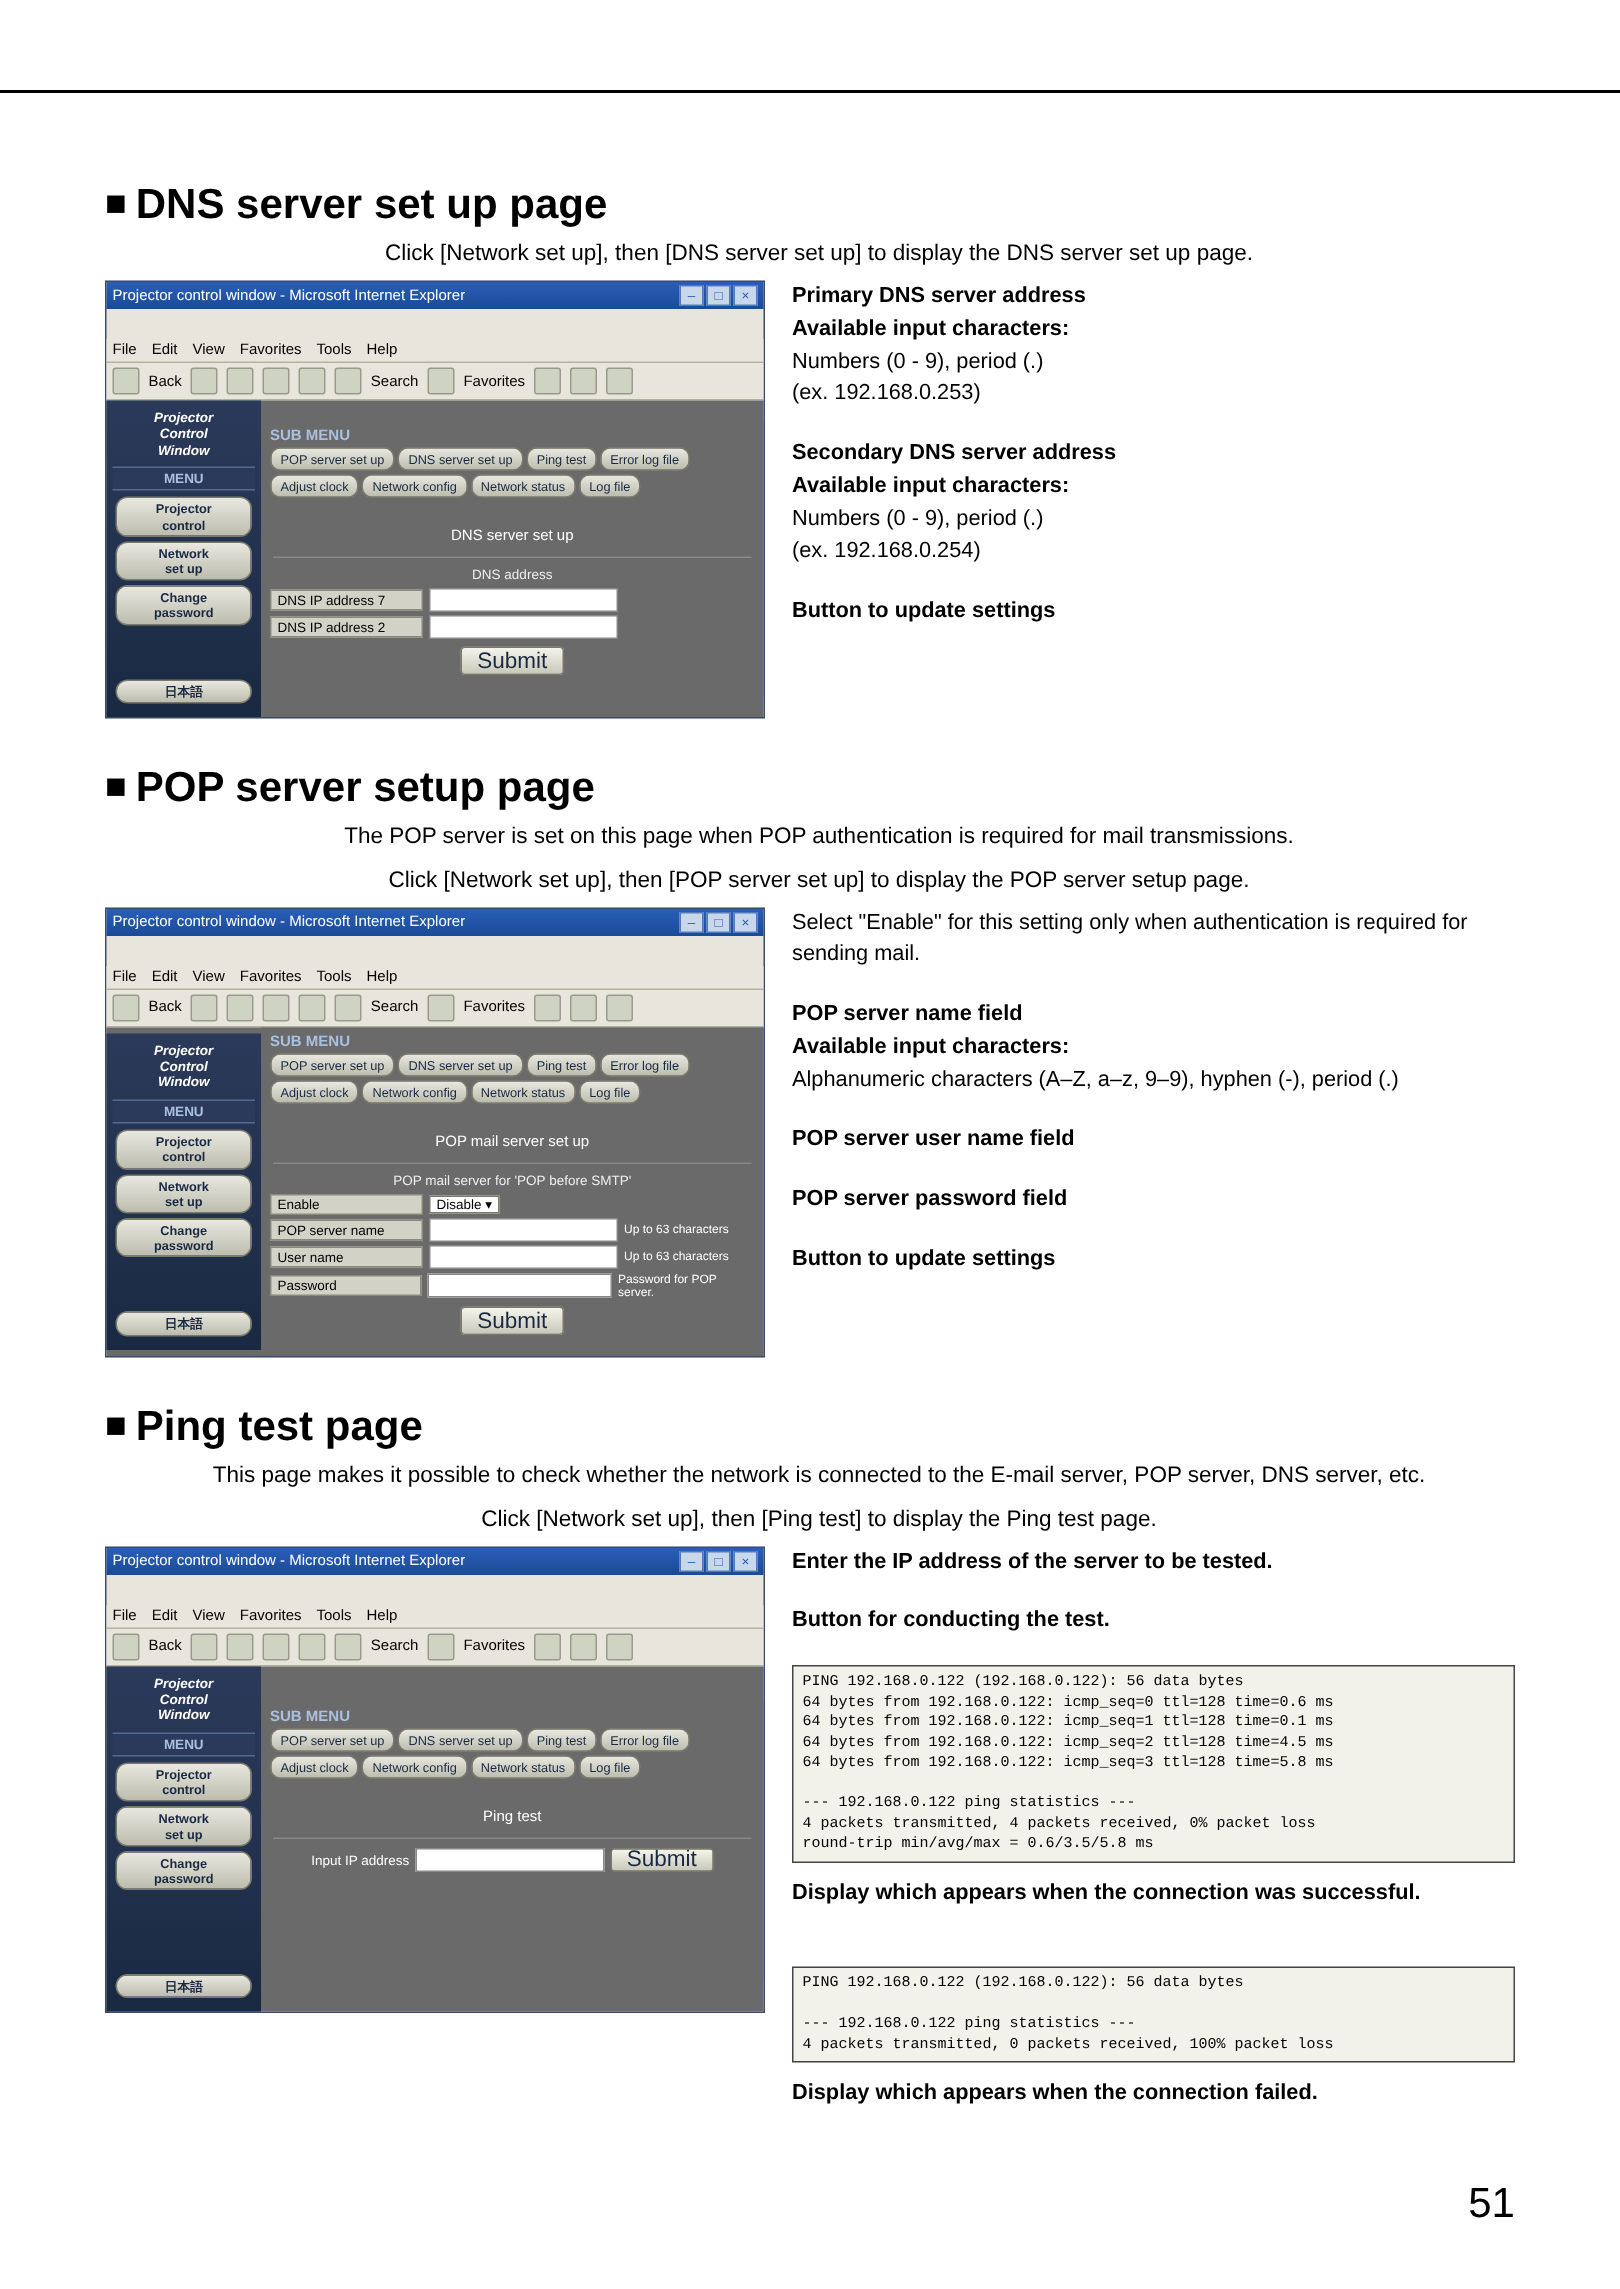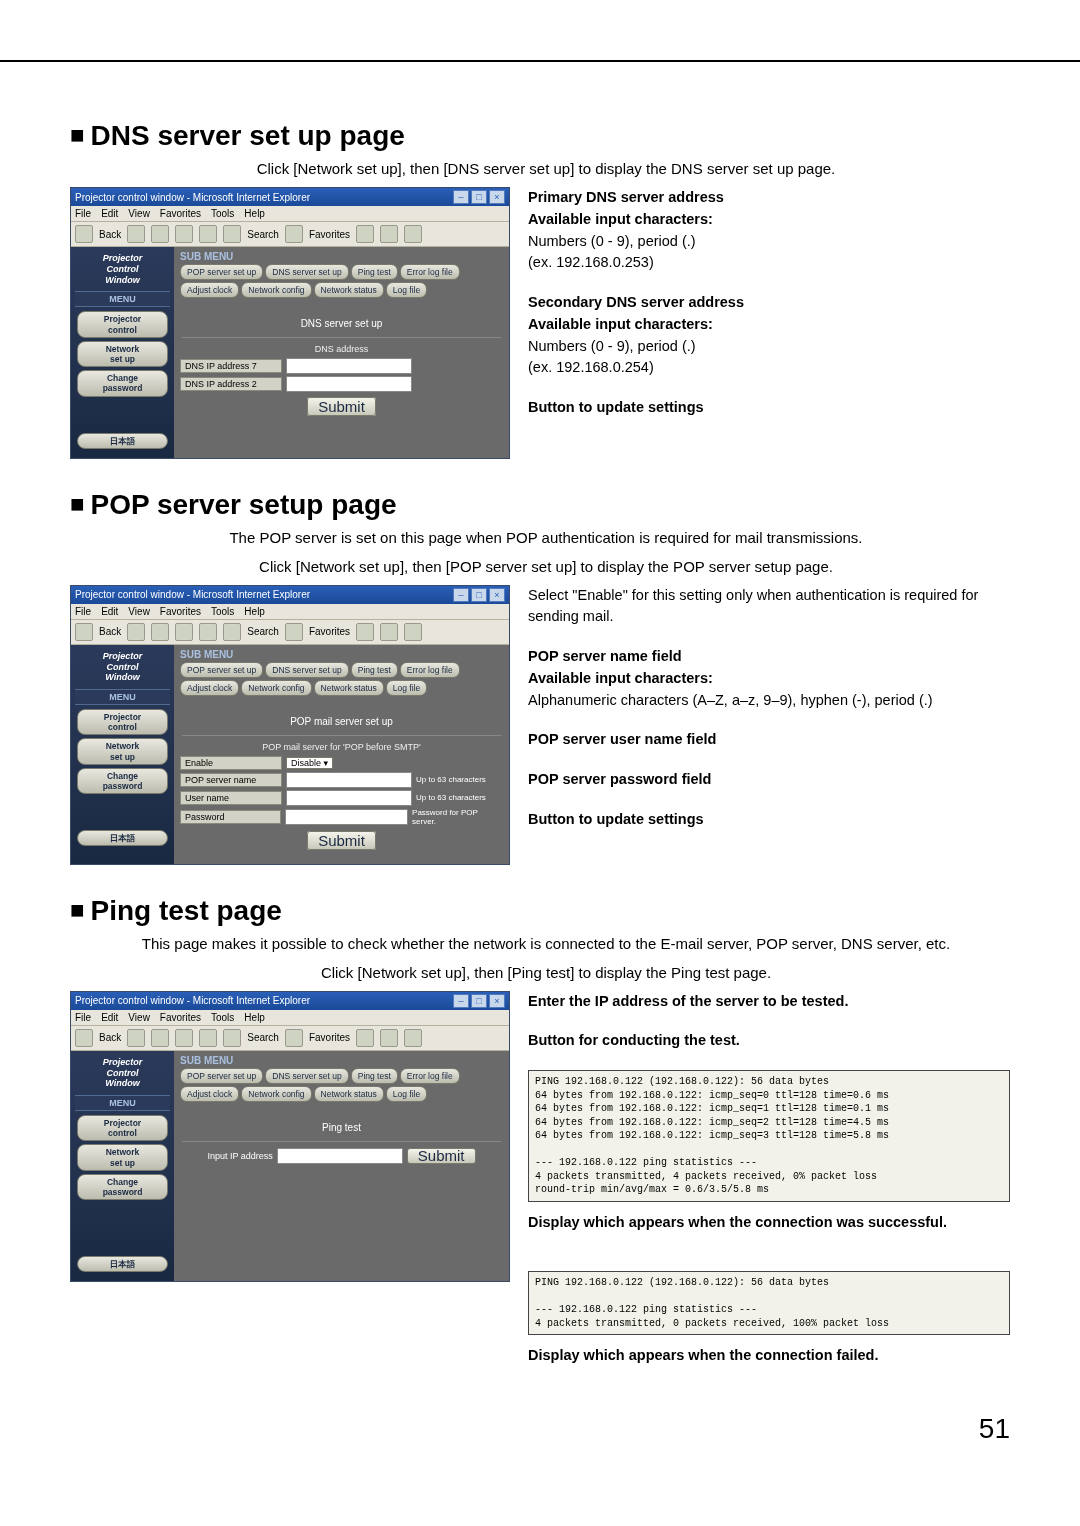--- a/index.html
+++ b/index.html
@@ -81,39 +81,41 @@
     border: 1px solid #527abf;
     font-size: 9px; line-height: 12px; text-align: center;
     color: #2a5fb8;
   }
   .menubar {
     background: #e8e6dc;
     padding: 2px 4px;
     display: flex;
     gap: 10px;
     border-bottom: 1px solid #b4b29f;
+    margin-top: 20px;
   }
   .toolbar {
     background: #e8e6dc;
     padding: 3px 4px;
     display: flex;
     align-items: center;
     gap: 6px;
     border-bottom: 1px solid #b4b29f;
   }
   .toolbar .icn {
     width: 16px; height: 16px;
     background: #cfd4c2;
     border: 1px solid #9a9a8c;
     border-radius: 2px;
   }
   .toolbar .txt { font-size: 10px; }
   .content-row {
     display: flex;
     background: #6a6a6a;
+    align-items: center;
   }
   .sidebar {
     width: 95px;
     background: linear-gradient(#2b3a5a, #1a2942);
     color: #fff;
     font-style: italic;
     font-weight: bold;
     font-size: 9px;
     padding: 6px 4px;
   }

